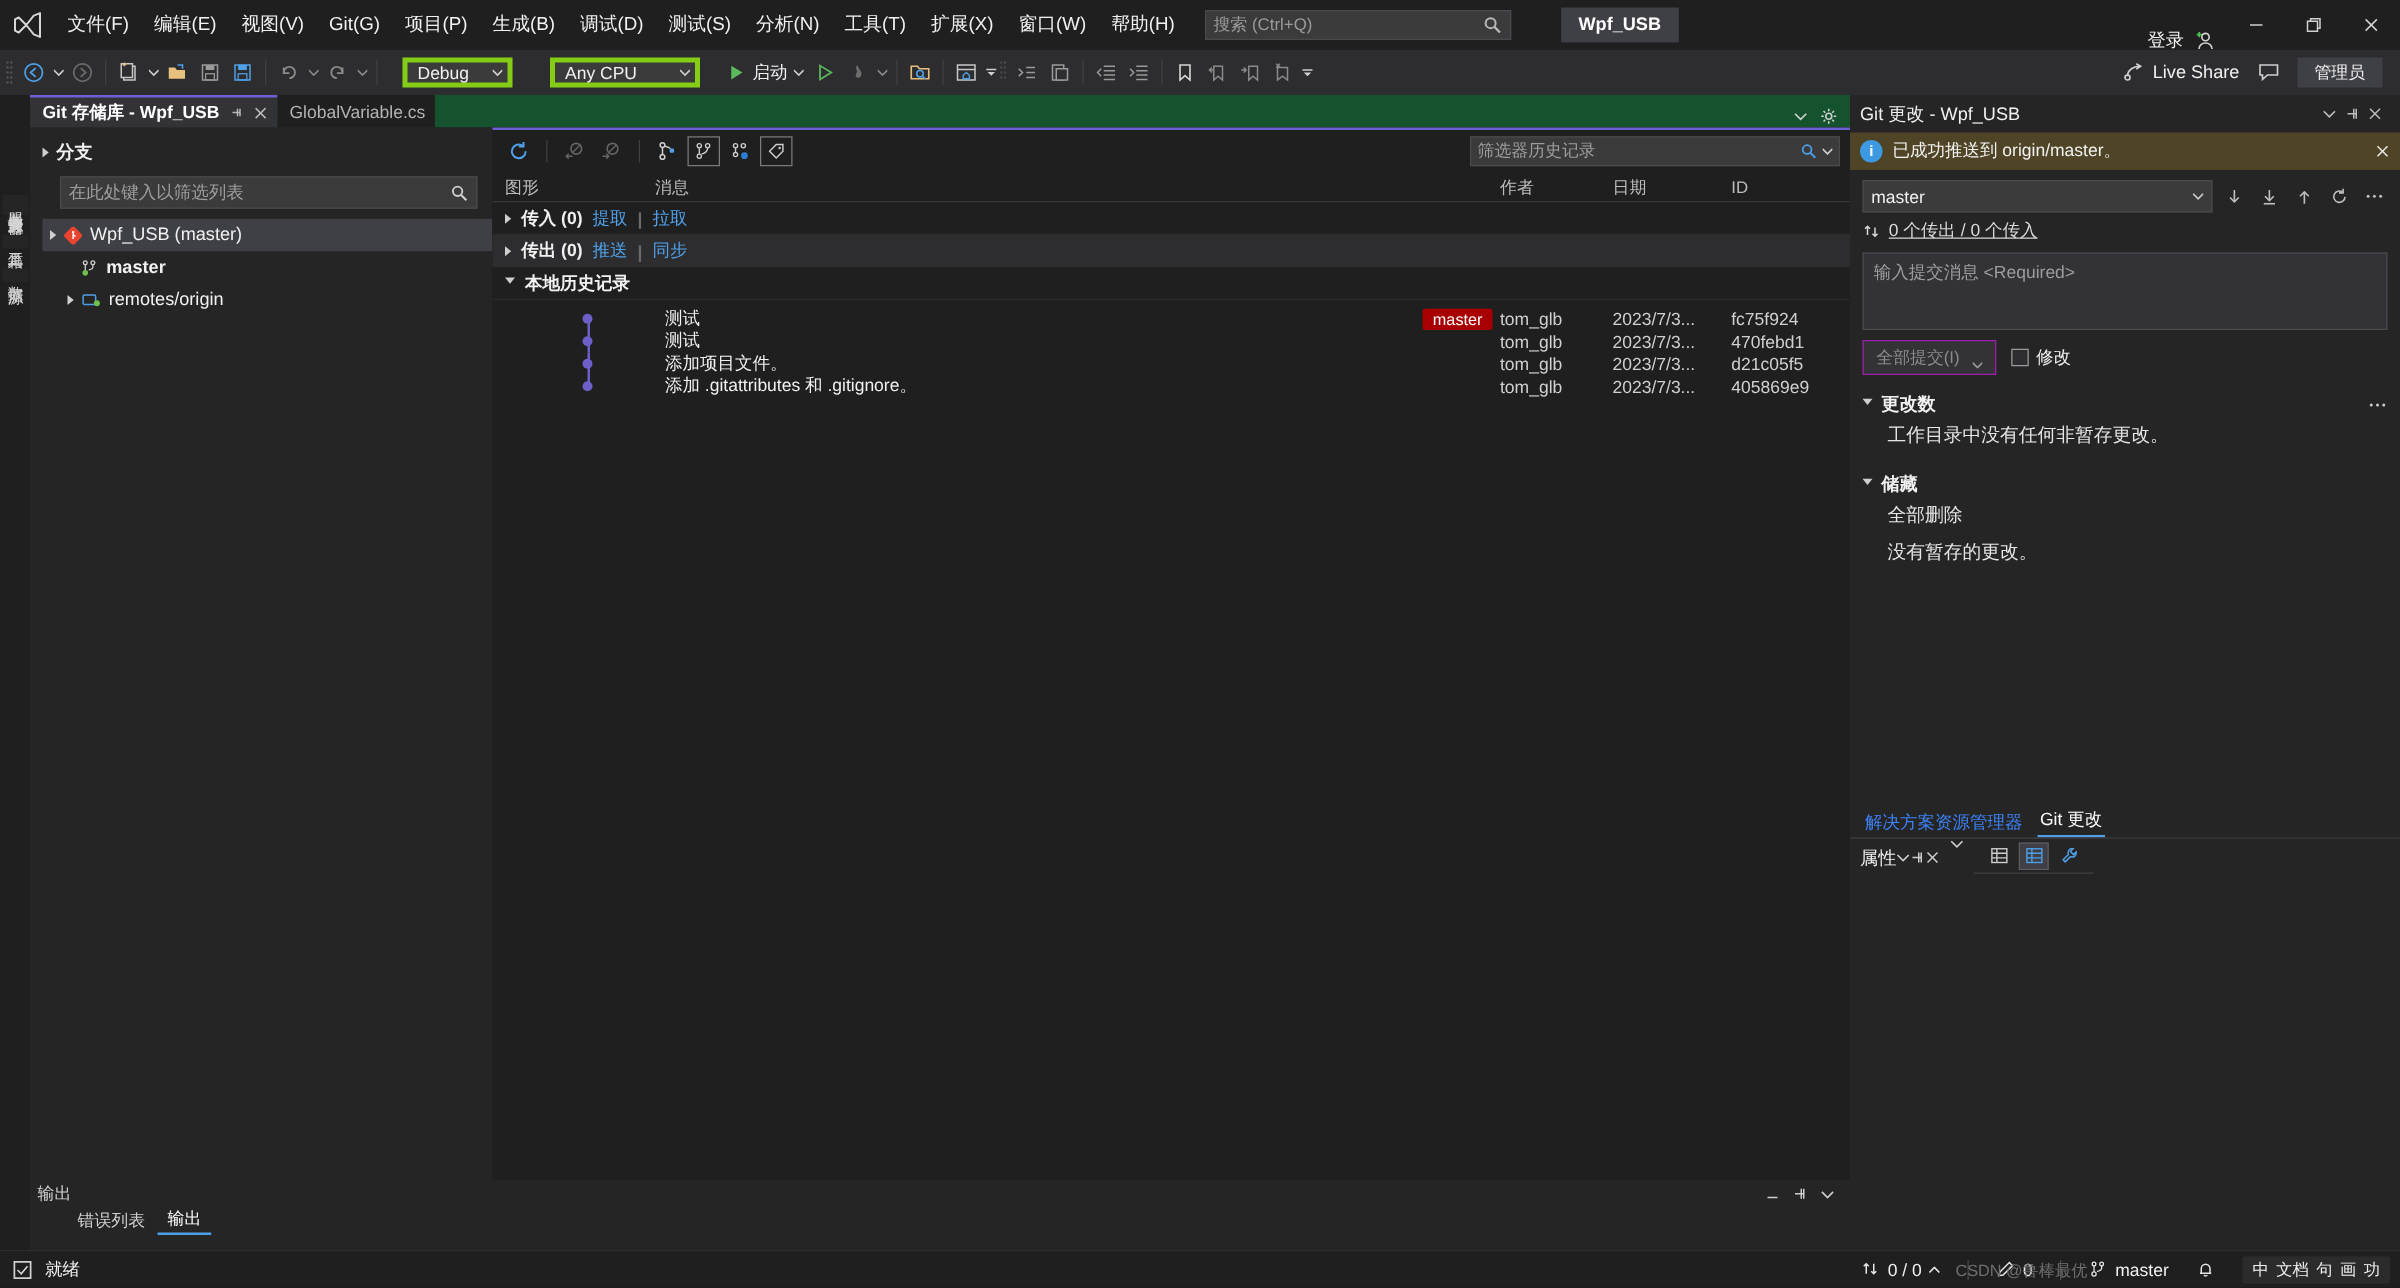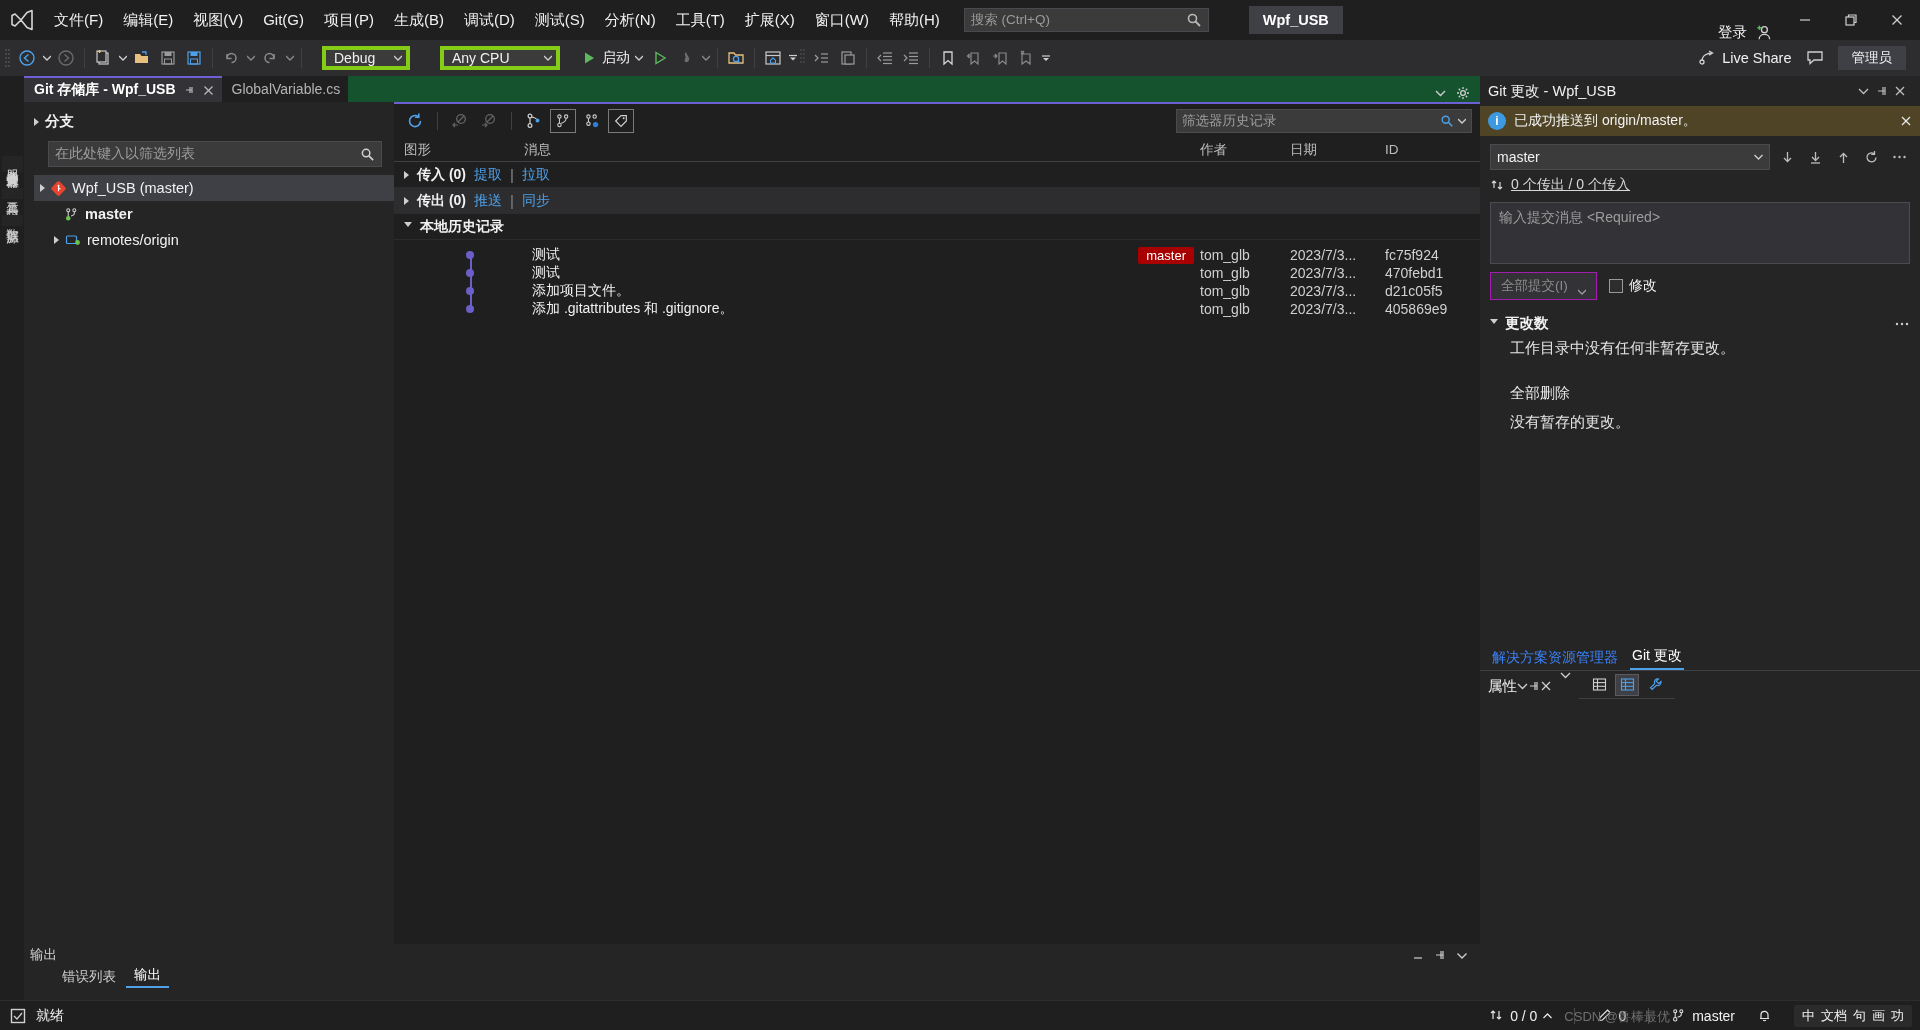--- a/index.html
+++ b/index.html
@@ -965,20 +965,24 @@
                 </g>
               </svg>
           </span>
         </div>
         <div class="sec-body">
           <div class="ln">工作目录中没有任何非暂存更改。</div>
         </div>
       </div>
 
       <div class="sec">
+        <div class="sec-hdr">
+          <span class="tri down"></span>
+          <span>储藏</span>
+        </div>
         <div class="sec-body">
           <div class="ln">全部删除</div>
           <div class="ln">没有暂存的更改。</div>
         </div>
       </div>
 
       <div class="rp-tabs">
         <div class="rp-tab">解决方案资源管理器</div>
         <div class="rp-tab active">Git 更改</div>
       </div>

